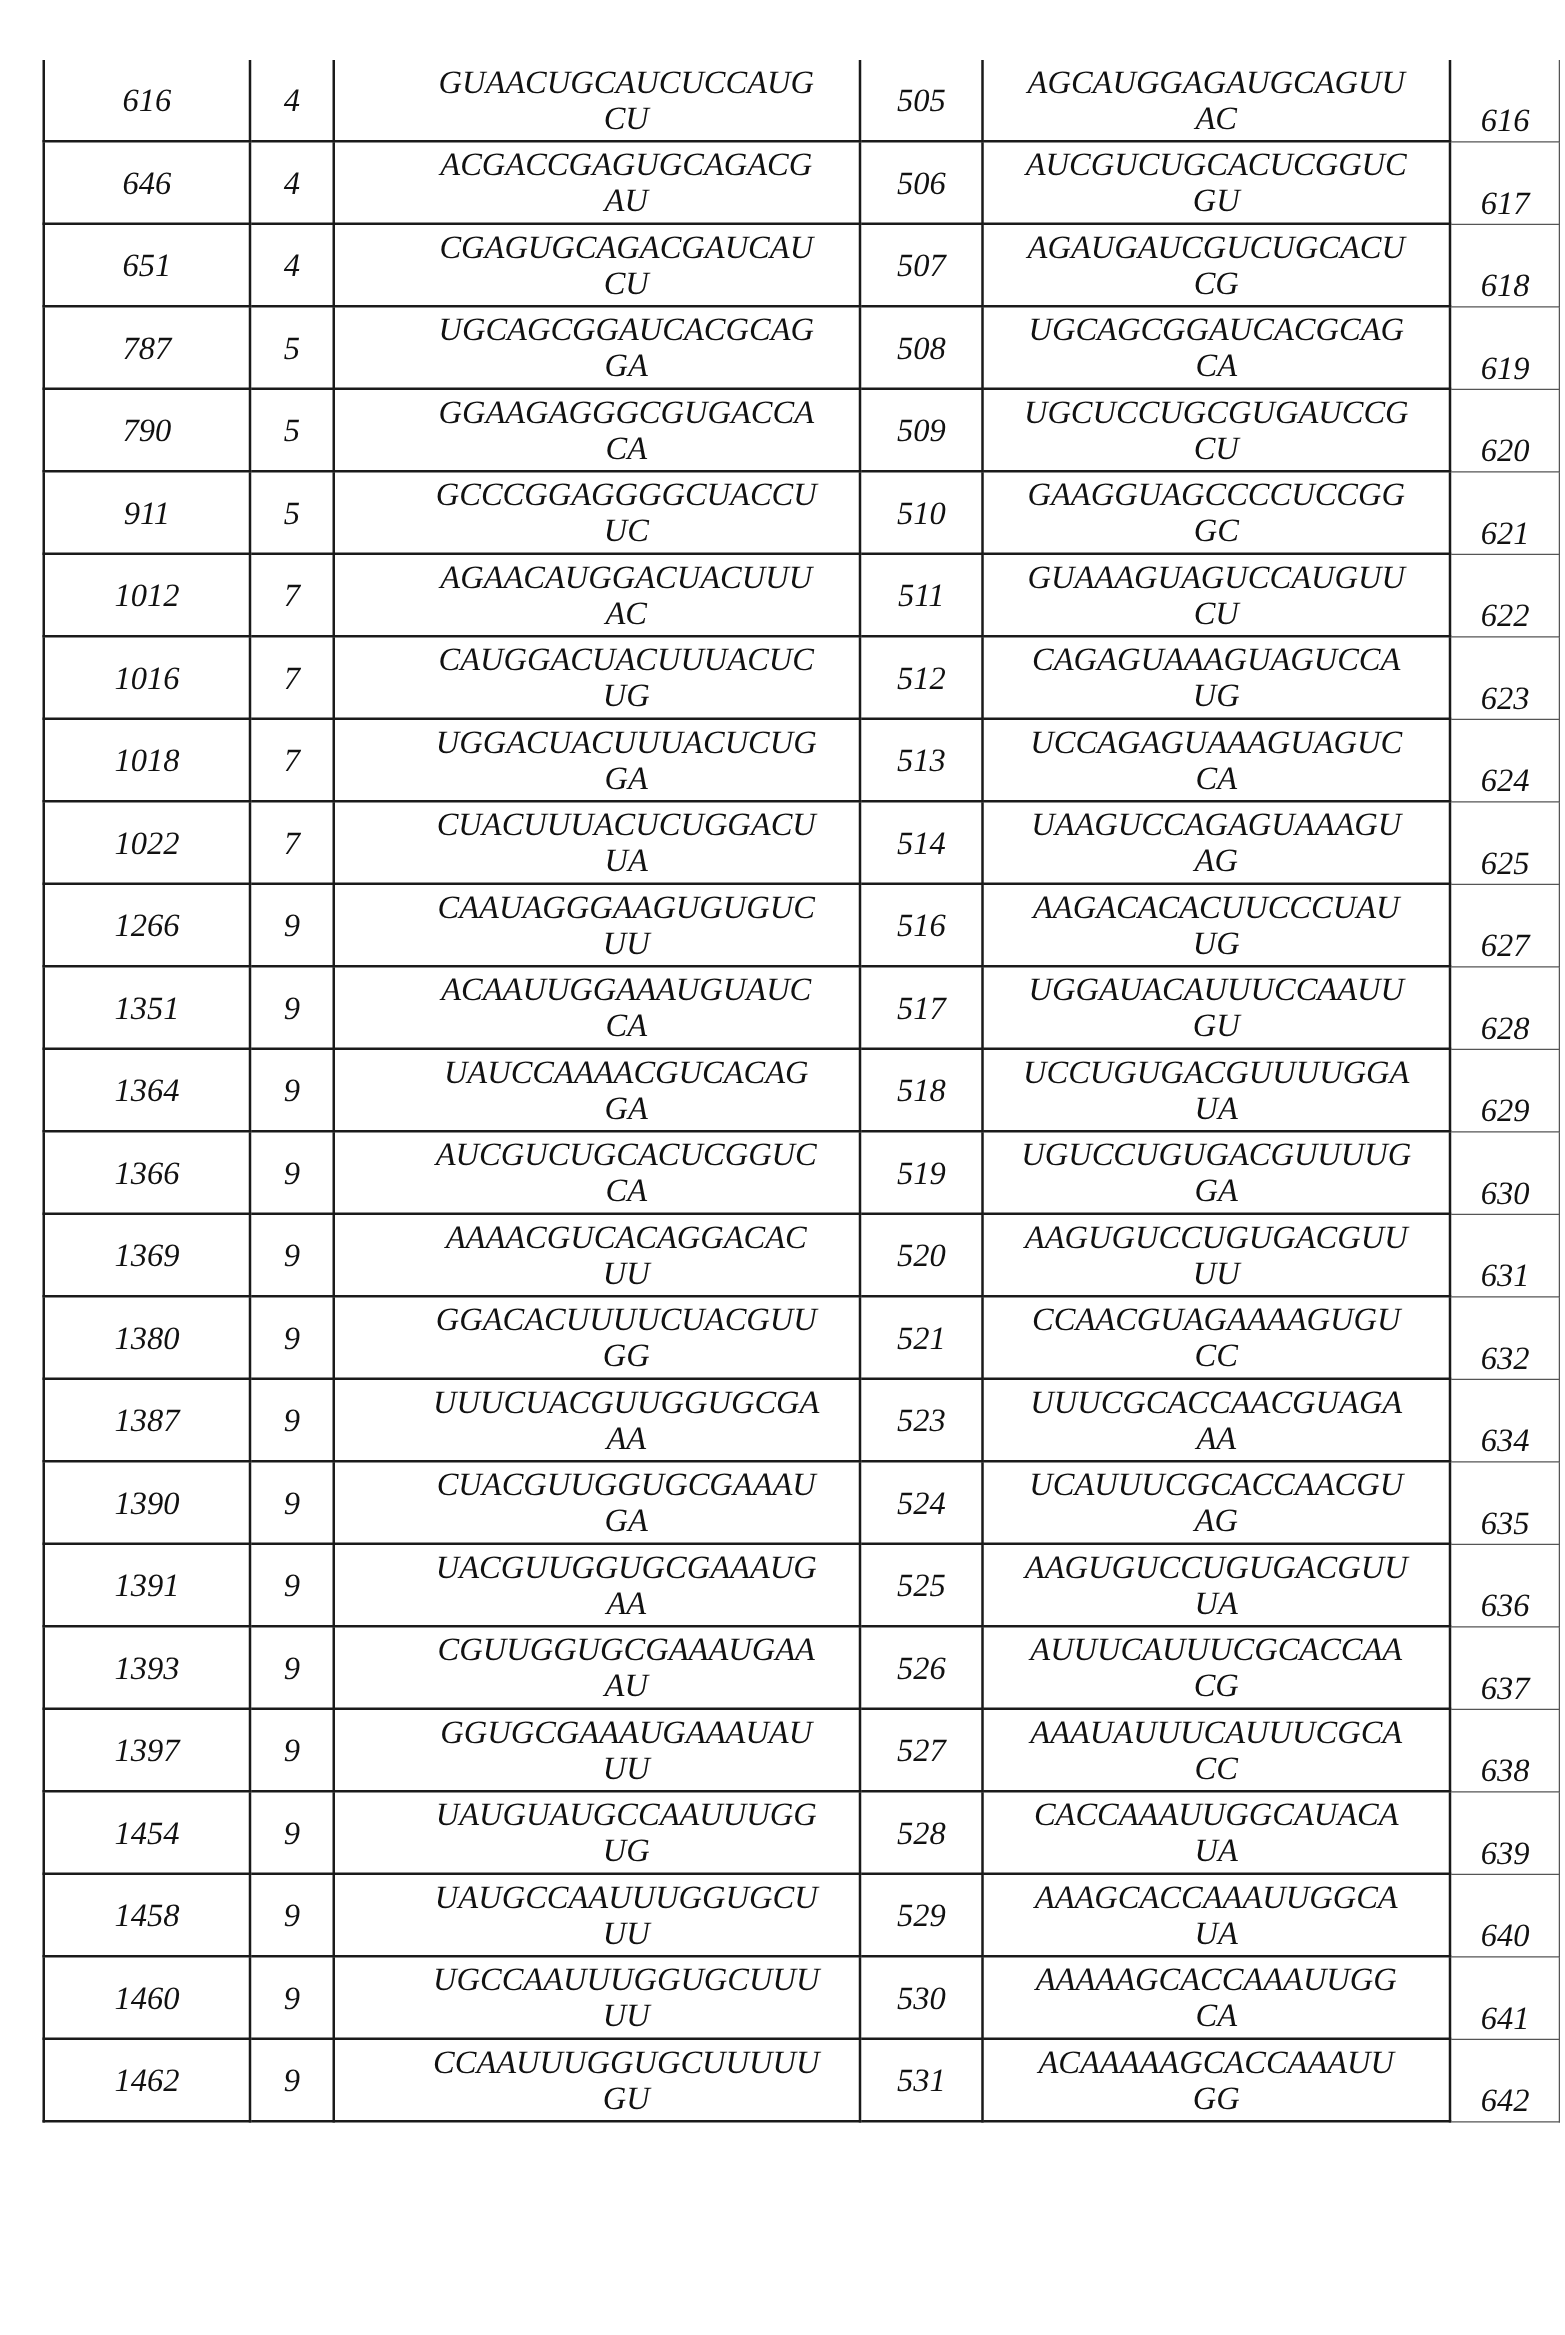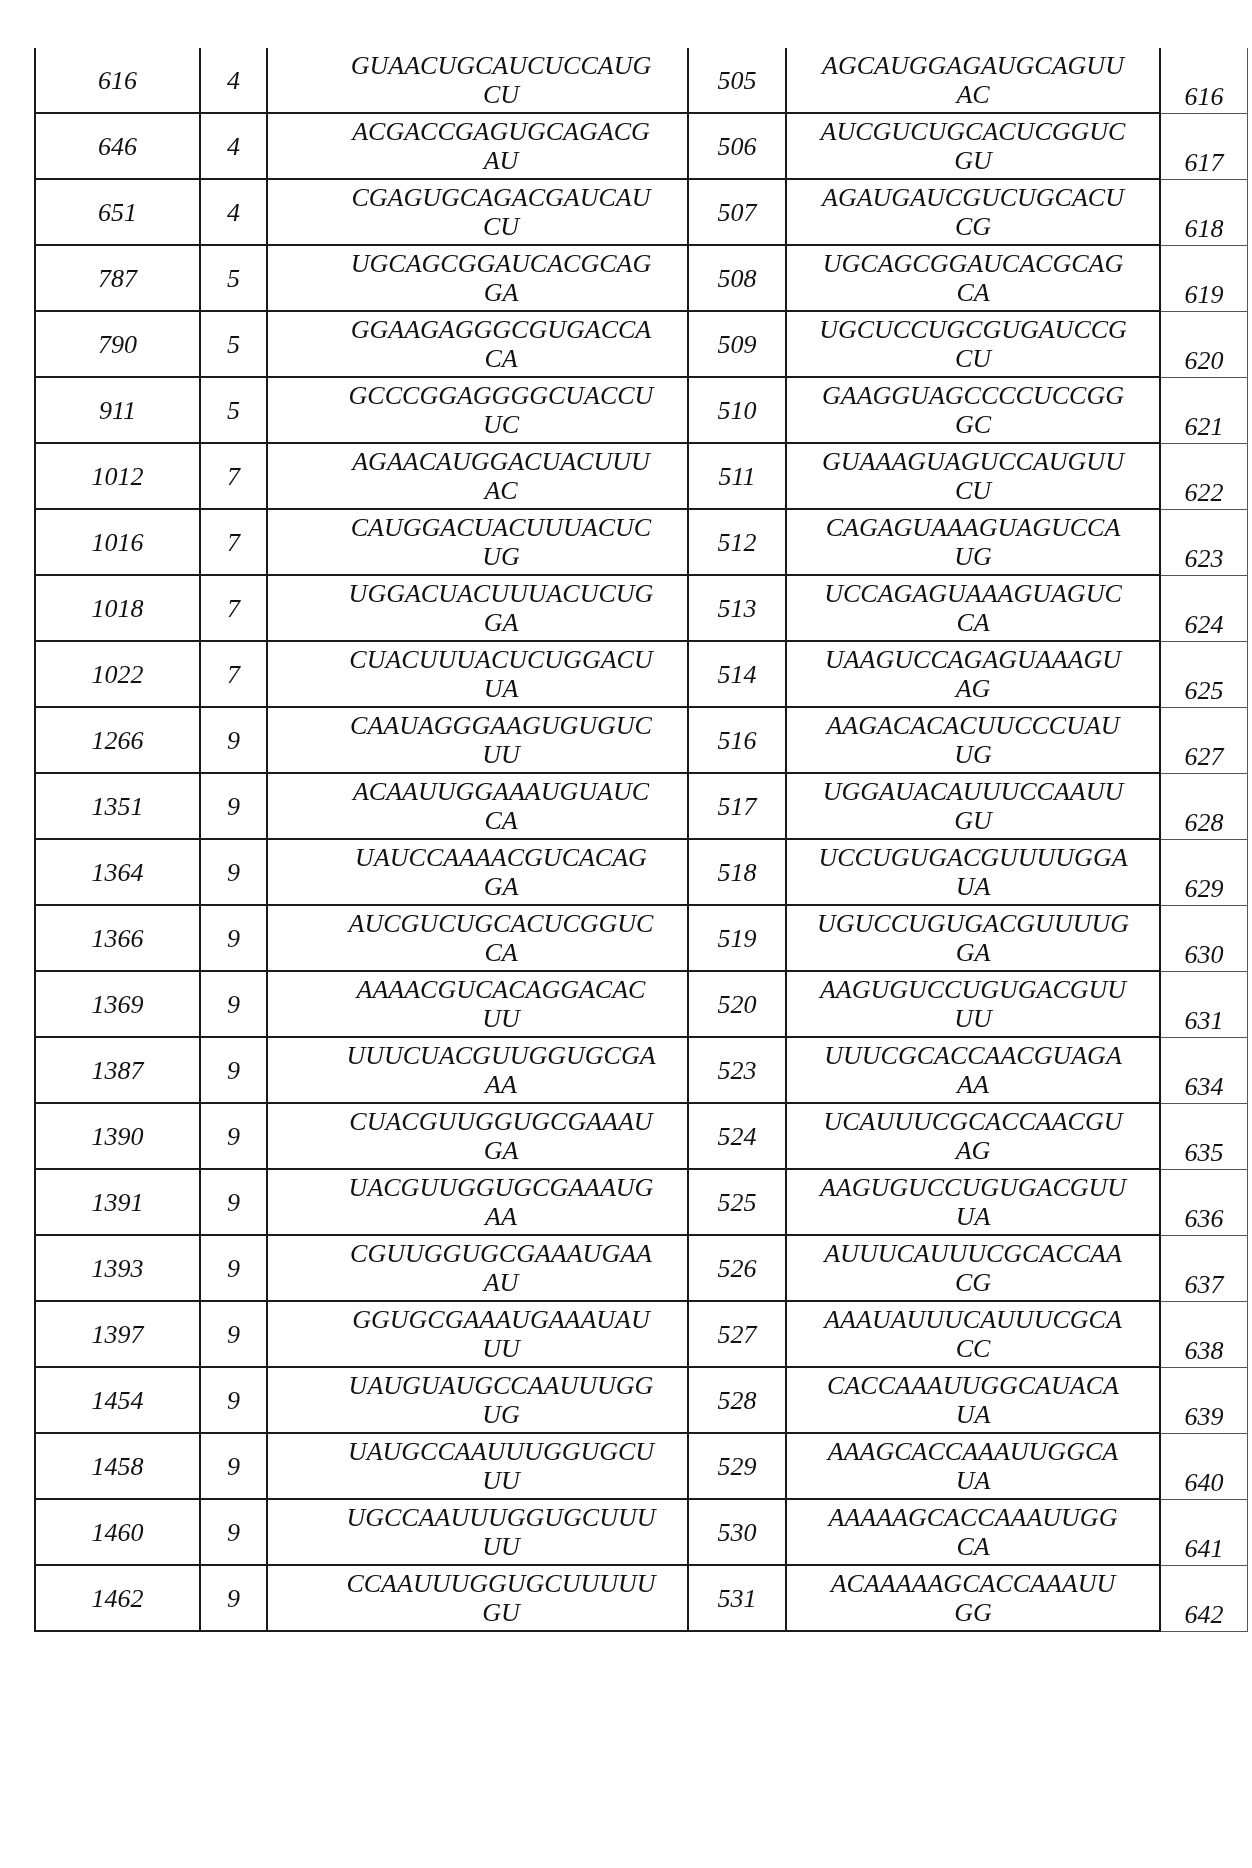--- a/index.html
+++ b/index.html
@@ -273,20 +273,36 @@
     <td class="c-id"><span>520</span></td>
     <td class="c-seq2">
       <span class="seq-line">AAGUGUCCUGUGACGUU</span>
       <span class="seq-line">UU</span>
     </td>
     <td class="c-id2">
           <span>631</span>
         </td>
   </tr>
 
+  <tr>
+    <td class="c-pos"><span>1380</span></td>
+    <td class="c-reg"><span>9</span></td>
+    <td class="c-seq">
+      <span class="seq-line">GGACACUUUUCUACGUU</span>
+      <span class="seq-line">GG</span>
+    </td>
+    <td class="c-id"><span>521</span></td>
+    <td class="c-seq2">
+      <span class="seq-line">CCAACGUAGAAAAGUGU</span>
+      <span class="seq-line">CC</span>
+    </td>
+    <td class="c-id2">
+          <span>632</span>
+        </td>
+  </tr>
 
 
   <tr>
     <td class="c-pos"><span>1387</span></td>
     <td class="c-reg"><span>9</span></td>
     <td class="c-seq">
       <span class="seq-line">UUUCUACGUUGGUGCGA</span>
       <span class="seq-line">AA</span>
     </td>
     <td class="c-id"><span>523</span></td>

